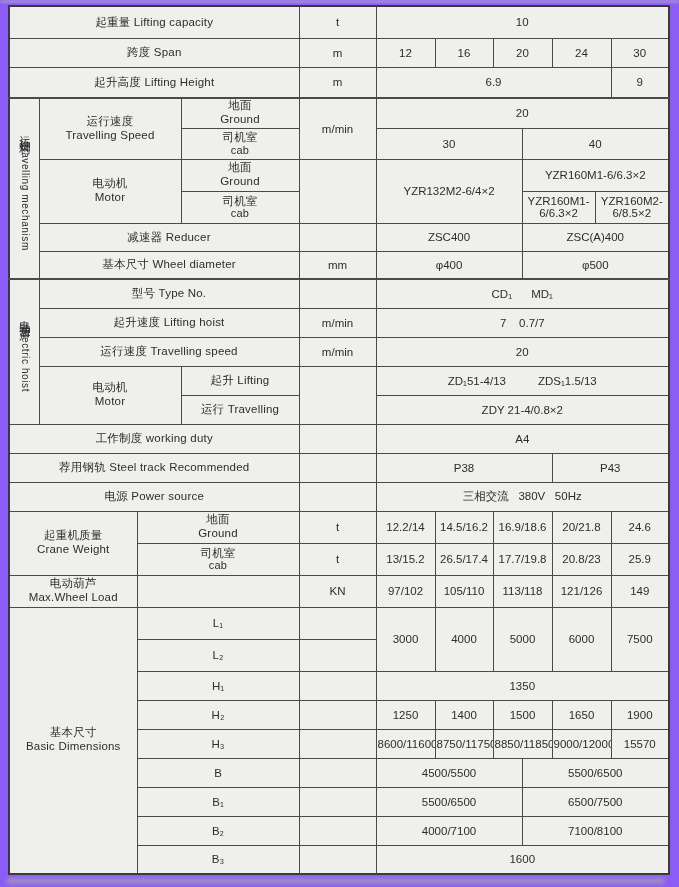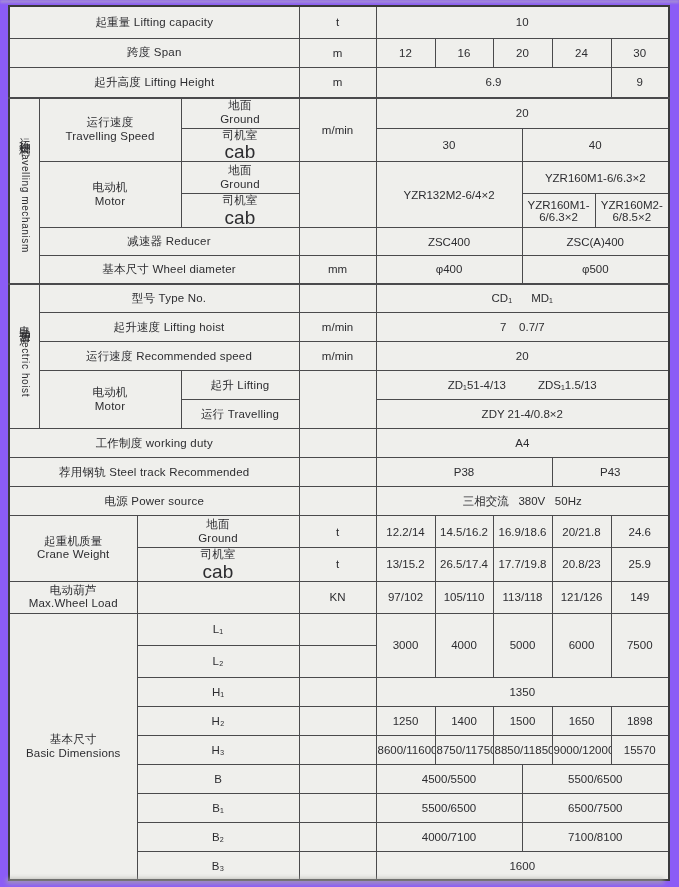--- a/index.html
+++ b/index.html
@@ -21,21 +21,21 @@
     border:1.4px solid #4a4a4c;
     text-align:center;vertical-align:middle;
     font-size:11.5px;
     padding:0 1px;
     overflow:hidden;
   }
   table.spec{border:2.4px solid #3a3a3c;}
   tr.sep td{border-top-width:2.2px;}
   .lab{font-size:11px;letter-spacing:.2px;}
   .blk{display:block;line-height:1.2;}
-  .cab{font-size:19px;line-height:1.0;}
+  .cab{font-size:11px;line-height:1.0;}
   .pre{white-space:pre;}
   .fs9{font-size:8.6px;letter-spacing:0;padding:0;}
   .fs10{font-size:9.6px;letter-spacing:0;padding:0;}
   .vcell{padding:0;}
   .vert{
     writing-mode:vertical-rl;text-orientation:mixed;
     margin:0 auto;white-space:nowrap;
     font-size:10.5px;letter-spacing:1px;line-height:1;
   }
   .vert .zh{text-orientation:upright;font-size:11px;letter-spacing:3px;}
@@ -166,21 +166,21 @@
       <td colspan="7" class="pre">CD₁      MD₁</td>
     </tr>
 
     <tr style="height:29px">
       <td colspan="3" class="lab">起升速度 Lifting hoist</td>
       <td>m/min</td>
       <td colspan="7" class="pre">7    0.7/7</td>
     </tr>
 
     <tr style="height:29px">
-      <td colspan="3" class="lab">运行速度 Recommended speed</td>
+      <td colspan="3" class="lab">运行速度 Travelling speed</td>
       <td>m/min</td>
       <td colspan="7">20</td>
     </tr>
 
     <tr style="height:29px">
       <td colspan="2" rowspan="2" class="lab">
         <span class="blk">电动机</span>
         <span class="blk">Motor</span>
       </td>
       <td class="lab">起升 Lifting</td>
@@ -281,21 +281,21 @@
       <td colspan="7">1350</td>
     </tr>
 
     <tr style="height:29px">
       <td colspan="2">H₂</td>
       <td></td>
       <td>1250</td>
       <td>1400</td>
       <td colspan="2">1500</td>
       <td colspan="2">1650</td>
-      <td>1898</td>
+      <td>1900</td>
     </tr>
 
     <tr style="height:29px">
       <td colspan="2">H₃</td>
       <td></td>
       <td class="fs9">8600/11600</td>
       <td class="fs9">8750/11750</td>
       <td colspan="2" class="fs9">8850/11850</td>
       <td colspan="2" class="fs9">9000/12000</td>
       <td class="fs10">15570</td>

